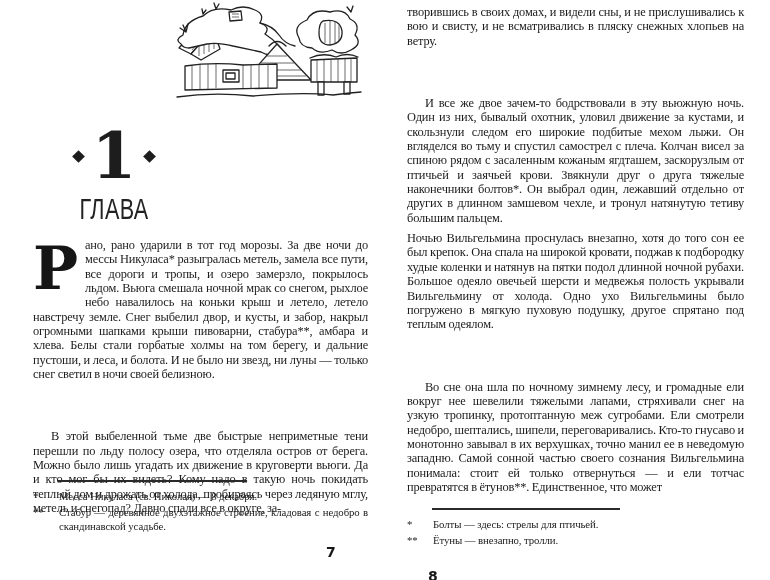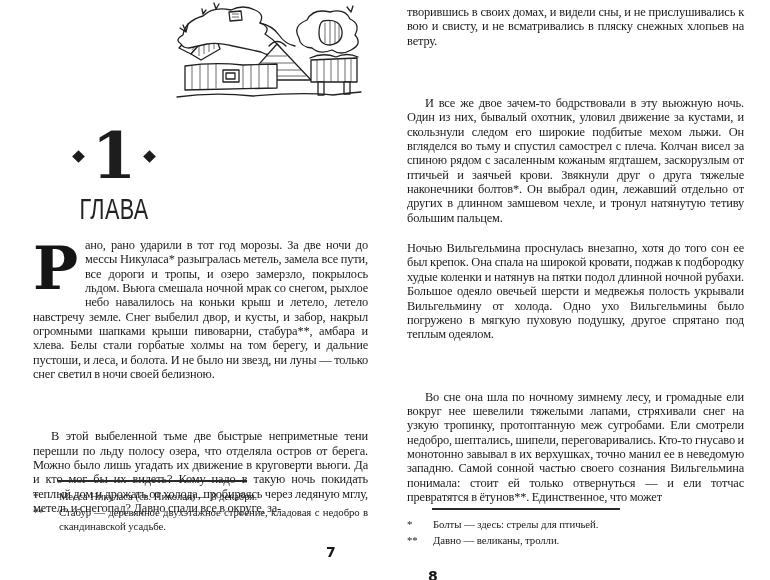--- a/index.html
+++ b/index.html
@@ -20,21 +20,21 @@
   .chlabel{margin-top:4px;font-family:"Liberation Sans", sans-serif;font-weight:500;font-size:30px;
            line-height:1;color:#222;letter-spacing:0.5px;transform:scaleX(0.72);transform-origin:center top;}
 
   
   .body{position:absolute;left:0;width:100%;font-size:12.4px;line-height:14.35px;
         letter-spacing:-0.15px;word-spacing:-0.4px;text-align:justify;}
   .page.left .body{top:238px;}
   .page.right .body{top:5px;}
   .body p{margin:0;}
   p.indent{text-indent:18px;margin-top:48px;}
-  p.sectgap{margin-top:16px;}
+  p.sectgap{margin-top:6px;}
   .dropcap{float:left;font-family:"DejaVu Serif", serif;font-weight:700;font-size:60px;
            line-height:0.94;margin:2px 7px 0 0;color:#151515;}
 
   
   .fnrule{position:absolute;left:25px;width:188px;height:2px;background:#2a2a2a;}
   .page.left .fnrule{top:480px;}
   .page.right .fnrule{top:508px;}
   .fns{position:absolute;left:0;width:100%;font-size:10.8px;line-height:14px;
        letter-spacing:-0.1px;}
   .page.left .fns{top:489px;}
@@ -140,20 +140,20 @@
     </div>
 
     <div class="fnrule"></div>
     <div class="fns">
       <div class="fn">
         <span class="fnm">*</span>
         <span class="fnt">Болты — здесь: стрелы для птичьей.</span>
       </div>
       <div class="fn">
         <span class="fnm">**</span>
-        <span class="fnt">Давно — великаны, тролли.</span>
+        <span class="fnt">Ётуны — внезапно, тролли.</span>
       </div>
     </div>
 
     <div class="pnum">8</div>
   </section>
 
 </div>
 
 </body></html>

